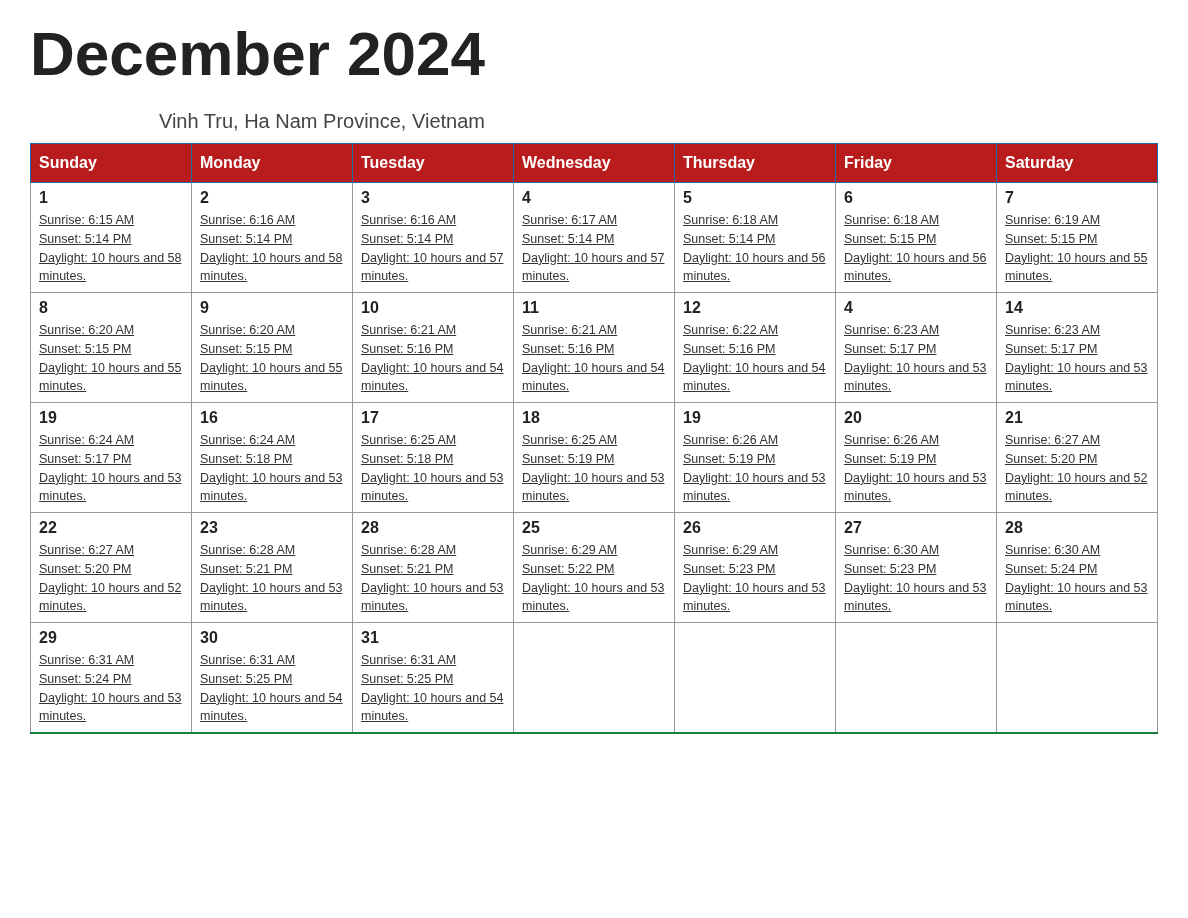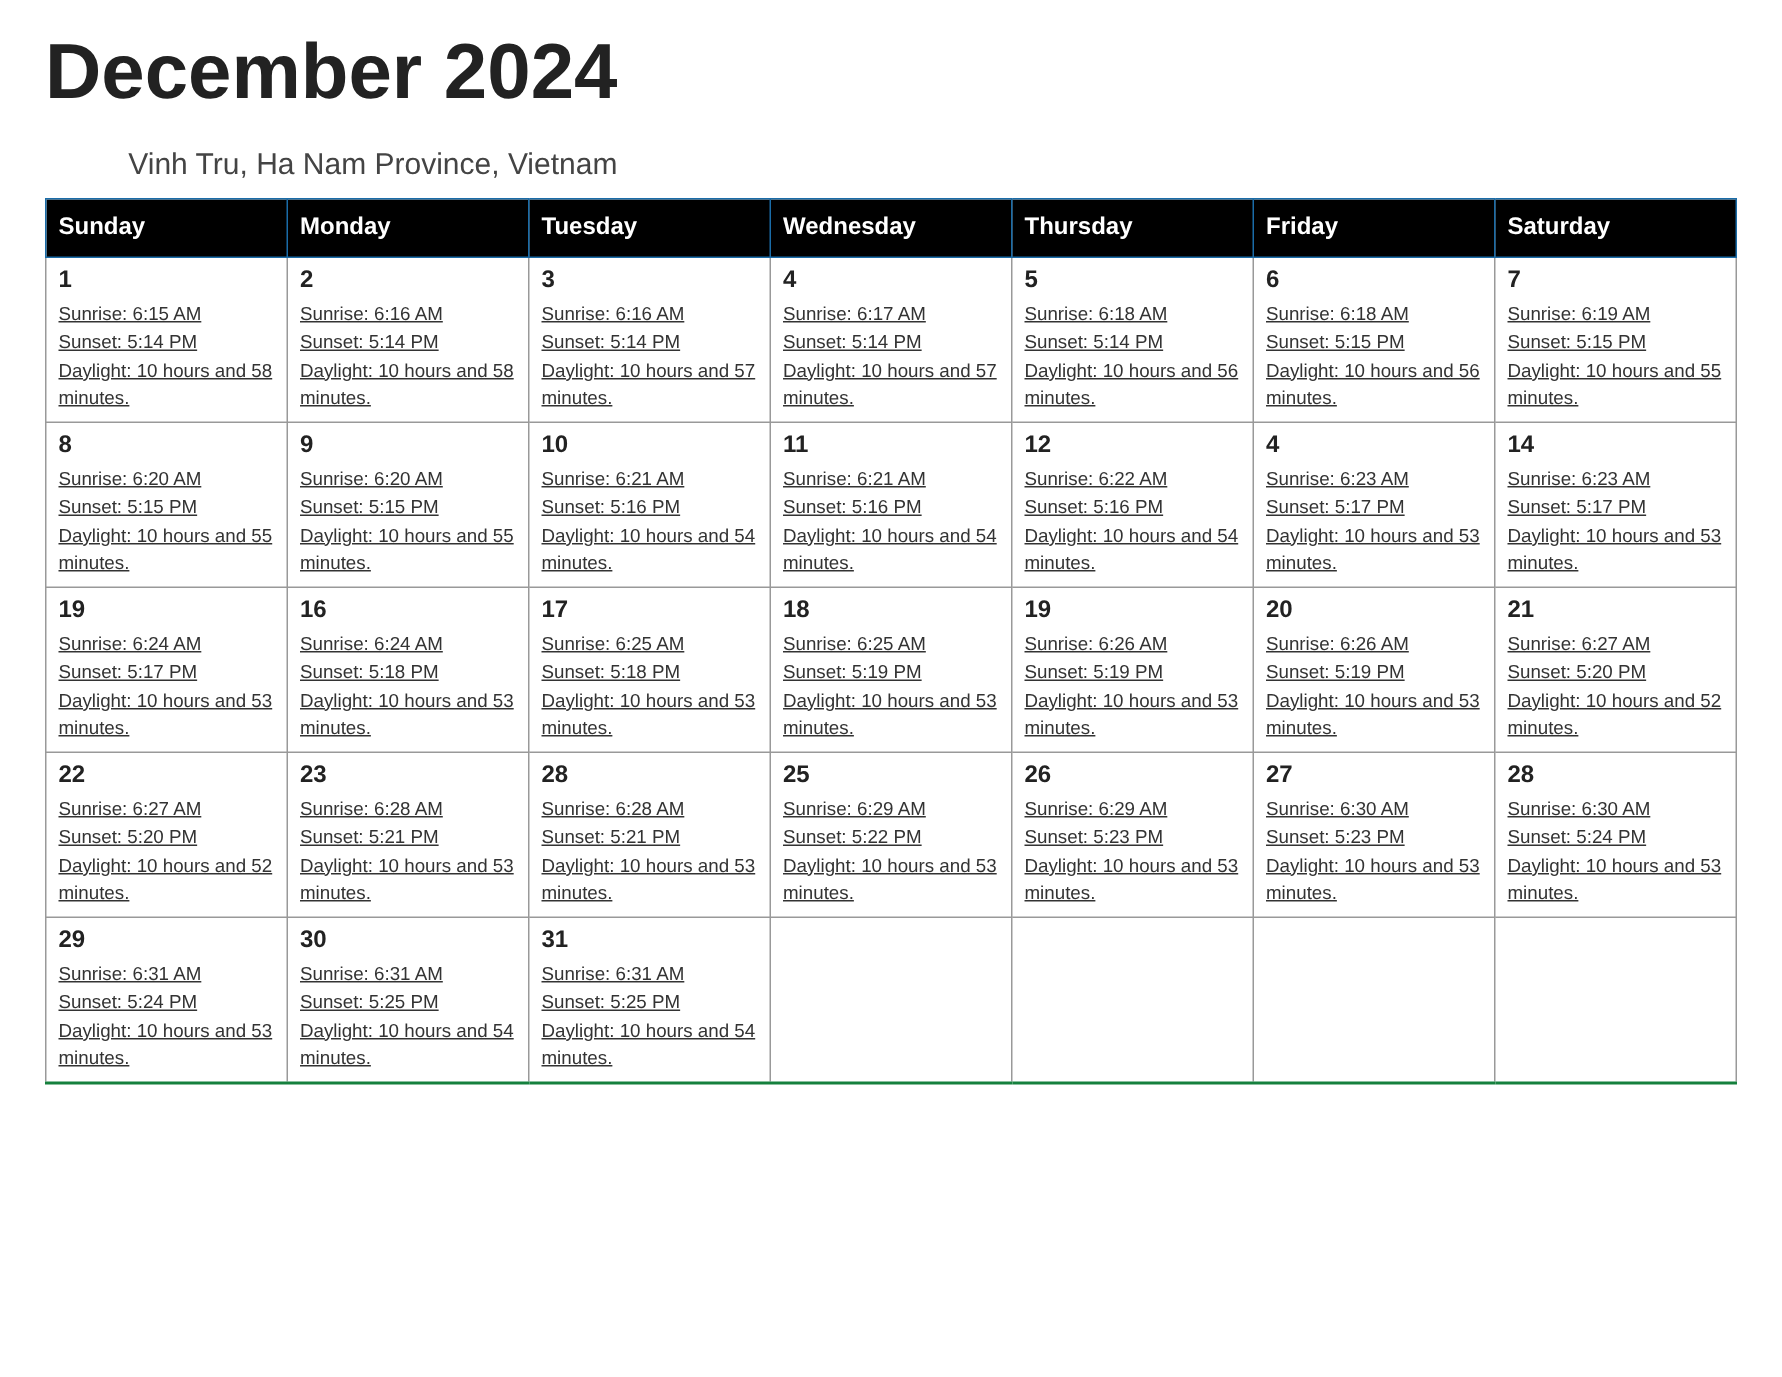--- a/index.html
+++ b/index.html
@@ -46,37 +46,37 @@
       border-top: 10px solid transparent;
       border-bottom: 10px solid transparent;
       margin-left: 2px;
       position: relative;
       top: 2px;
     }
     .title-block {
       text-align: right;
     }
     .month-title {
-      font-size: 52px;
+      font-size: 62px;
       font-weight: bold;
       color: #222;
       line-height: 1.1;
     }
     .location {
       font-size: 20px;
       color: #444;
       margin-top: 22px;
     }
     .calendar {
       width: 100%;
       border-collapse: collapse;
       margin-top: 10px;
     }
     .calendar th {
-      background-color: #000000;
+      background-color: #b91c1c;
       color: #fff;
       font-size: 16px;
       font-weight: bold;
       padding: 10px 8px;
       text-align: left;
       border: 1px solid #1a6ca8;
     }
     .calendar td {
       border: 1px solid #999;
       vertical-align: top;

